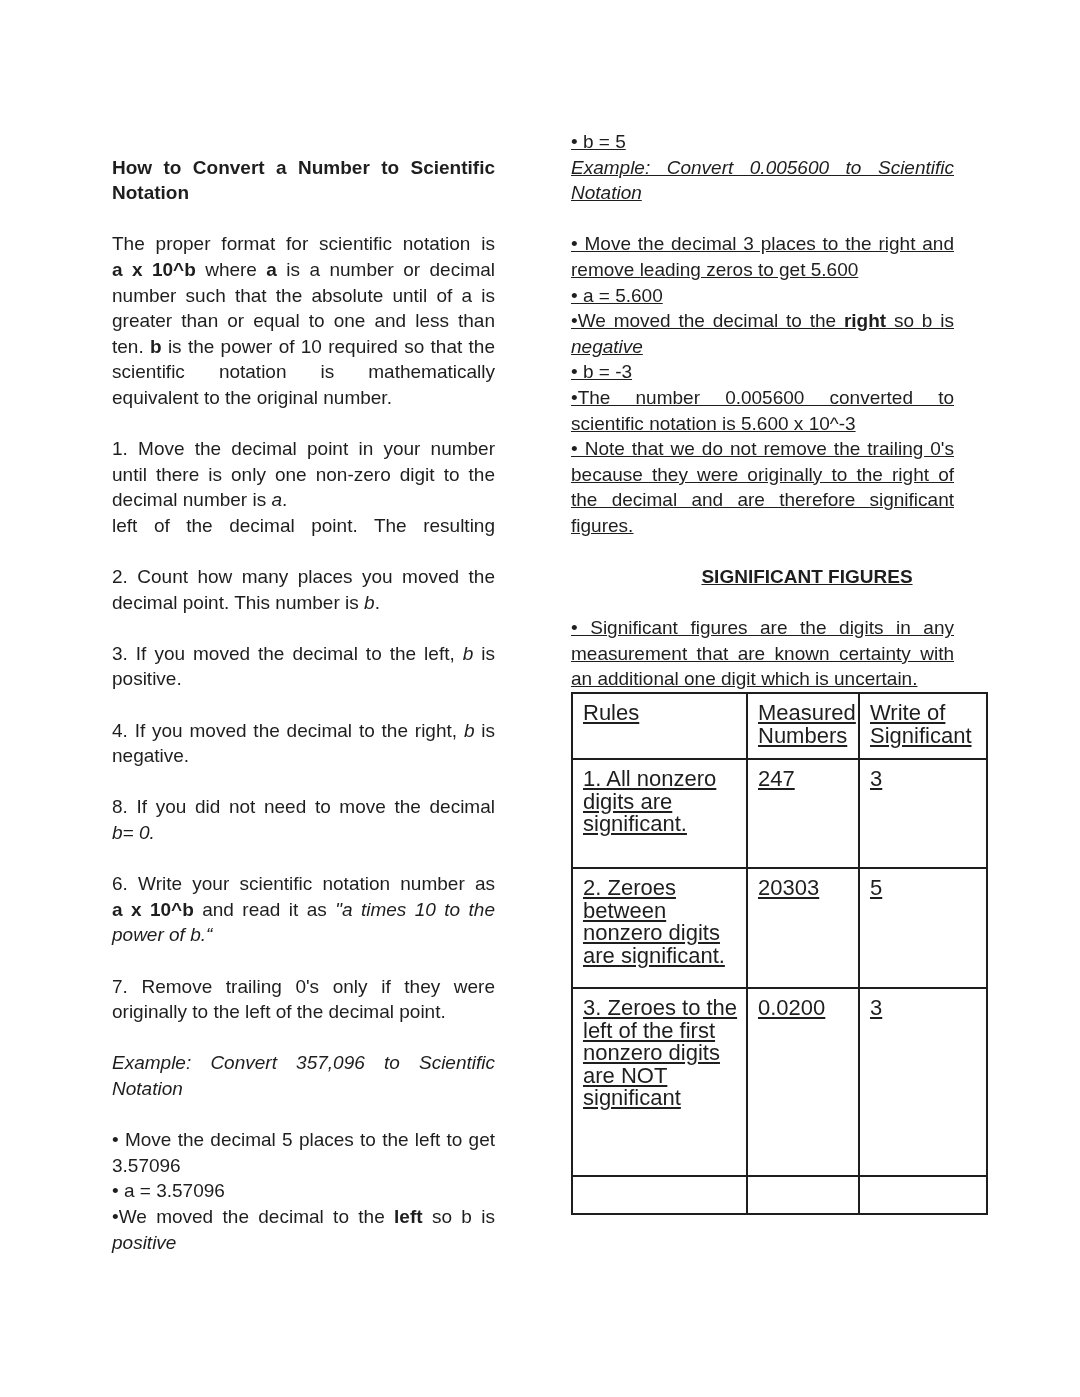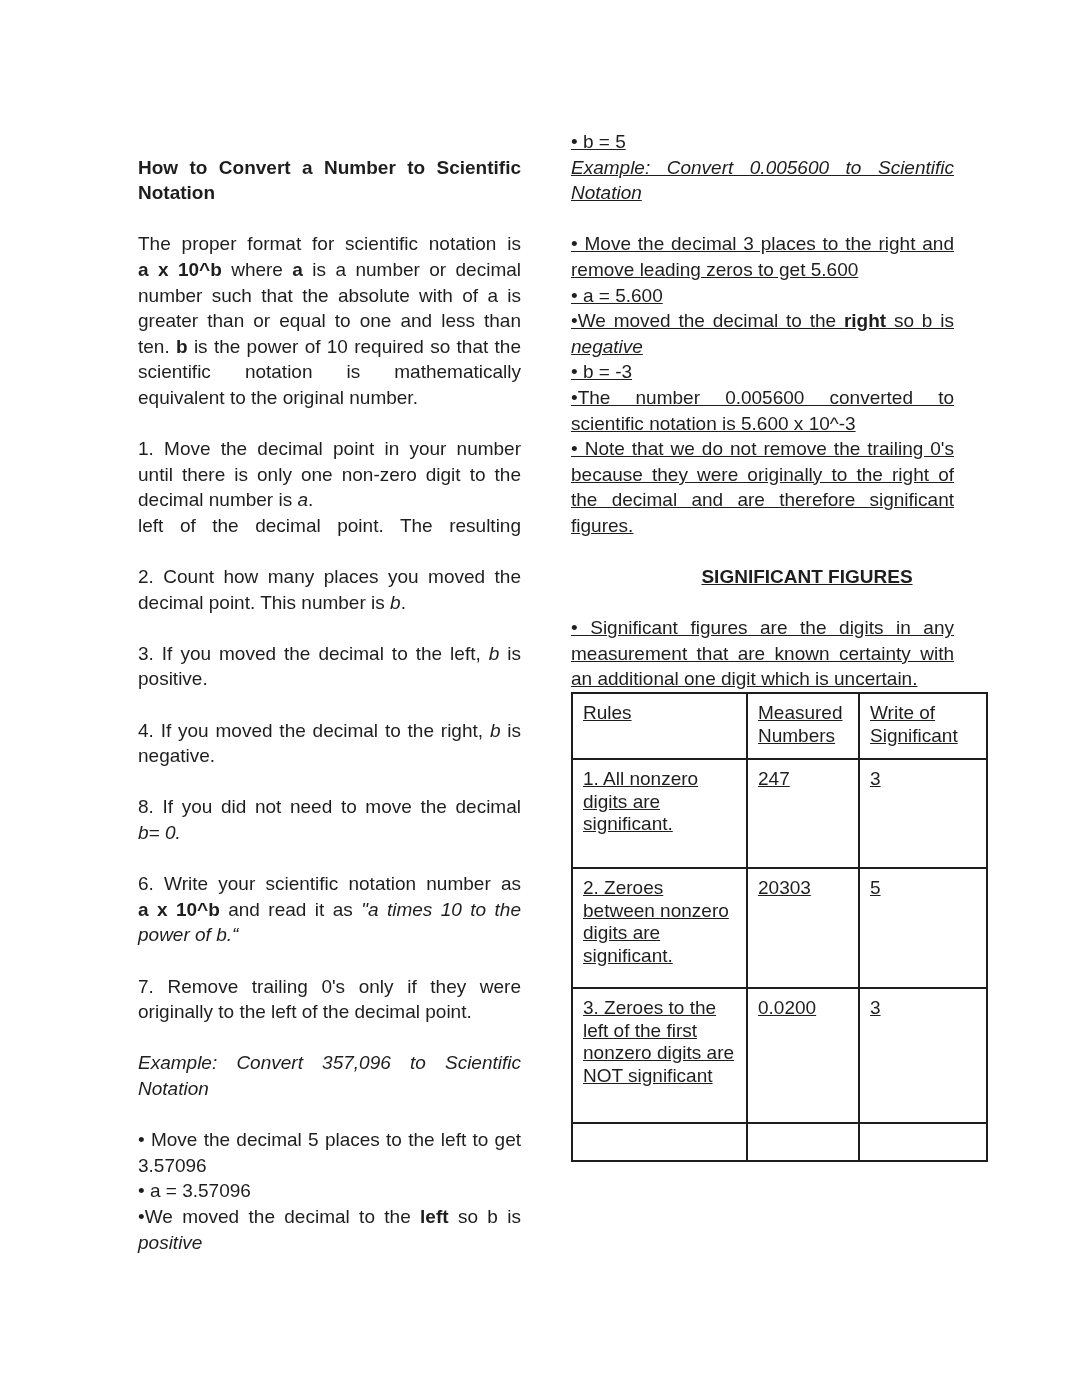--- a/index.html
+++ b/index.html
@@ -14,21 +14,21 @@
     font-family: "Liberation Sans", sans-serif;
     color: #1e1e1e;
   }
   .col {
     position: absolute;
     top: 129px;
     width: 383px;
     font-size: 19px;
     line-height: 25.6px;
   }
-  .col-left  { left: 138px; padding-top: 25.6px; }
+  .col-left  { left: 112px; padding-top: 25.6px; }
   .col-right { left: 571px; text-decoration: underline; }
 
   .block { margin: 0 0 25.6px 0; }
   .block.tight { margin-bottom: 0; }
   .block.bold   { font-weight: bold; }
   .block.italic { font-style: italic; }
 
   .line {
     display: block;
     text-align: justify;
@@ -48,44 +48,44 @@
     margin-top: 0;
   }
   .sigtable col.c1 { width: 175px; }
   .sigtable col.c2 { width: 112px; }
   .sigtable col.c3 { width: 128px; }
   .sigtable th, .sigtable td {
     border: 2px solid #1e1e1e;
     vertical-align: top;
     text-align: left;
     font-weight: normal;
-    font-size: 19px;
+    font-size: 22px;
     line-height: 22.5px;
     padding: 8px 8px 6px 10px;
     overflow: hidden;
   }
   .sigtable thead tr { height: 66px; }
   .sigtable tbody tr:nth-child(1) { height: 109px; }
   .sigtable tbody tr:nth-child(2) { height: 120px; }
-  .sigtable tbody tr:nth-child(3) { height: 135px; }
+  .sigtable tbody tr:nth-child(3) { height: 188px; }
   .sigtable tbody tr:nth-child(4) { height: 38px; }
 </style>
 </head>
 <body>
 
 <div class="doc">
   <div class="col col-left">
       <div class="block bold">
         <span class="line"><span>How to Convert a Number to Scientific</span></span>
         <span class="line last"><span>Notation</span></span>
       </div>
       <div class="block">
         <span class="line"><span>The proper format for scientific notation is</span></span>
         <span class="line"><span class="b">a x 10^b</span><span> where </span><span class="b">a</span><span> is a number or decimal</span></span>
-        <span class="line"><span>number such that the absolute with of a is</span></span>
+        <span class="line"><span>number such that the absolute until of a is</span></span>
         <span class="line"><span>greater than or equal to one and less than</span></span>
         <span class="line"><span>ten. </span><span class="b">b</span><span> is the power of 10 required so that the</span></span>
         <span class="line"><span>scientific notation is mathematically</span></span>
         <span class="line last"><span>equivalent to the original number.</span></span>
       </div>
       <div class="block">
         <span class="line"><span>1. Move the decimal point in your number</span></span>
         <span class="line"><span>until there is only one non-zero digit to the</span></span>
         <span class="line last"><span>decimal number is </span><span class="i">a</span><span>.</span></span>
         <span class="line"><span>left of the decimal point. The resulting</span></span>

